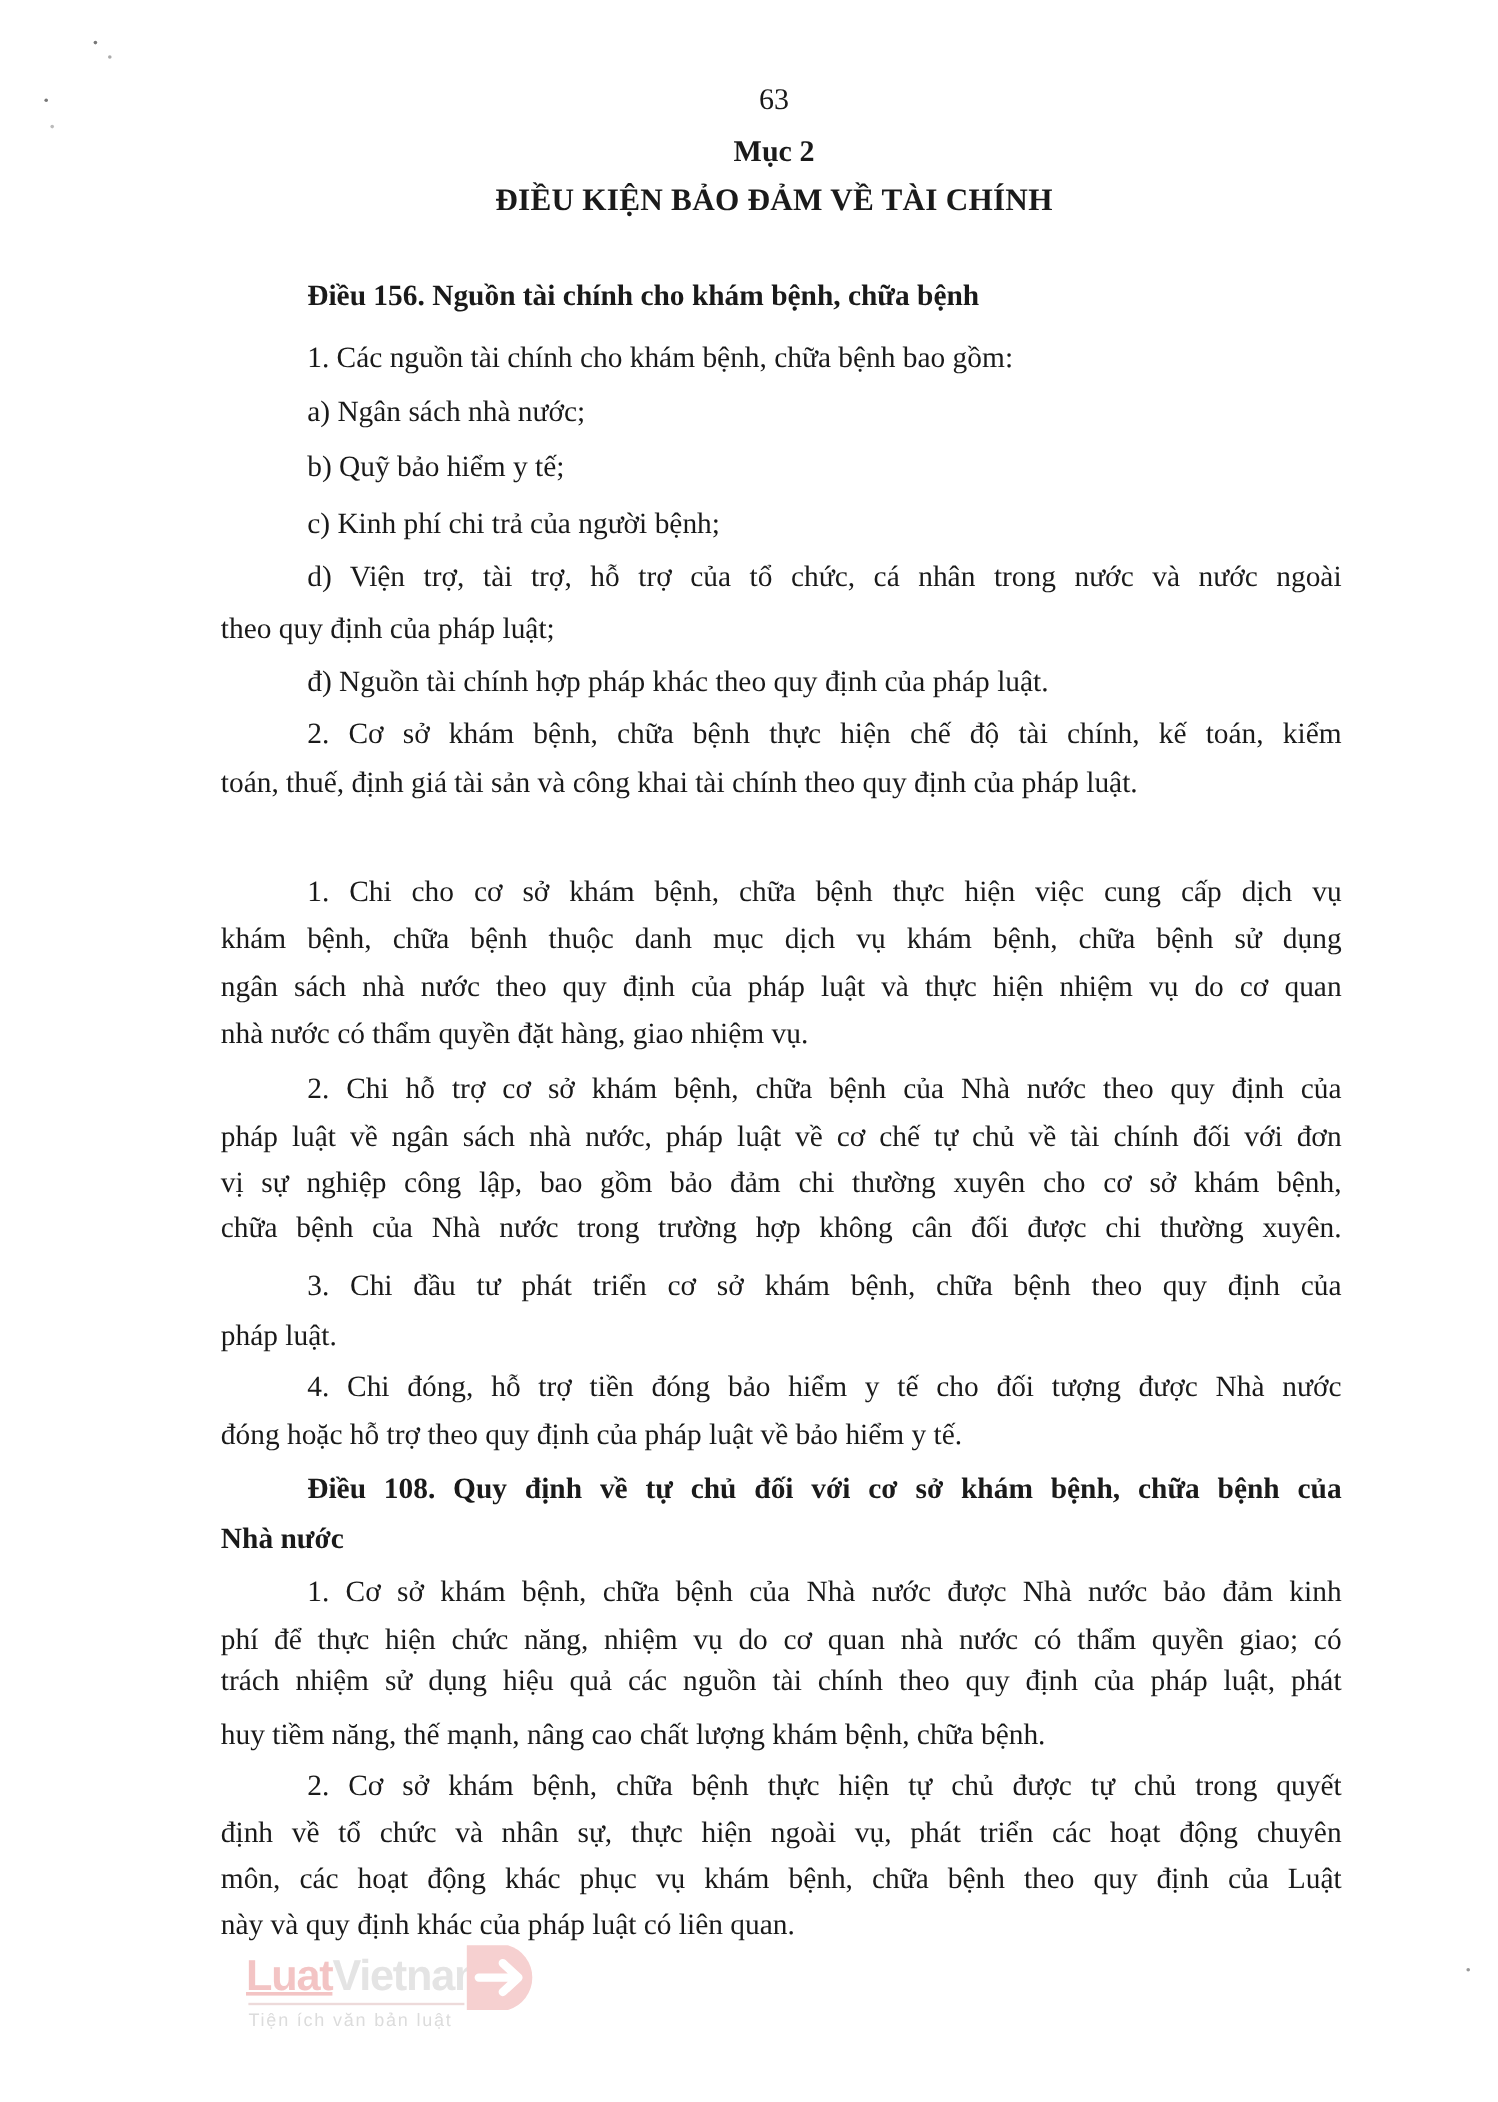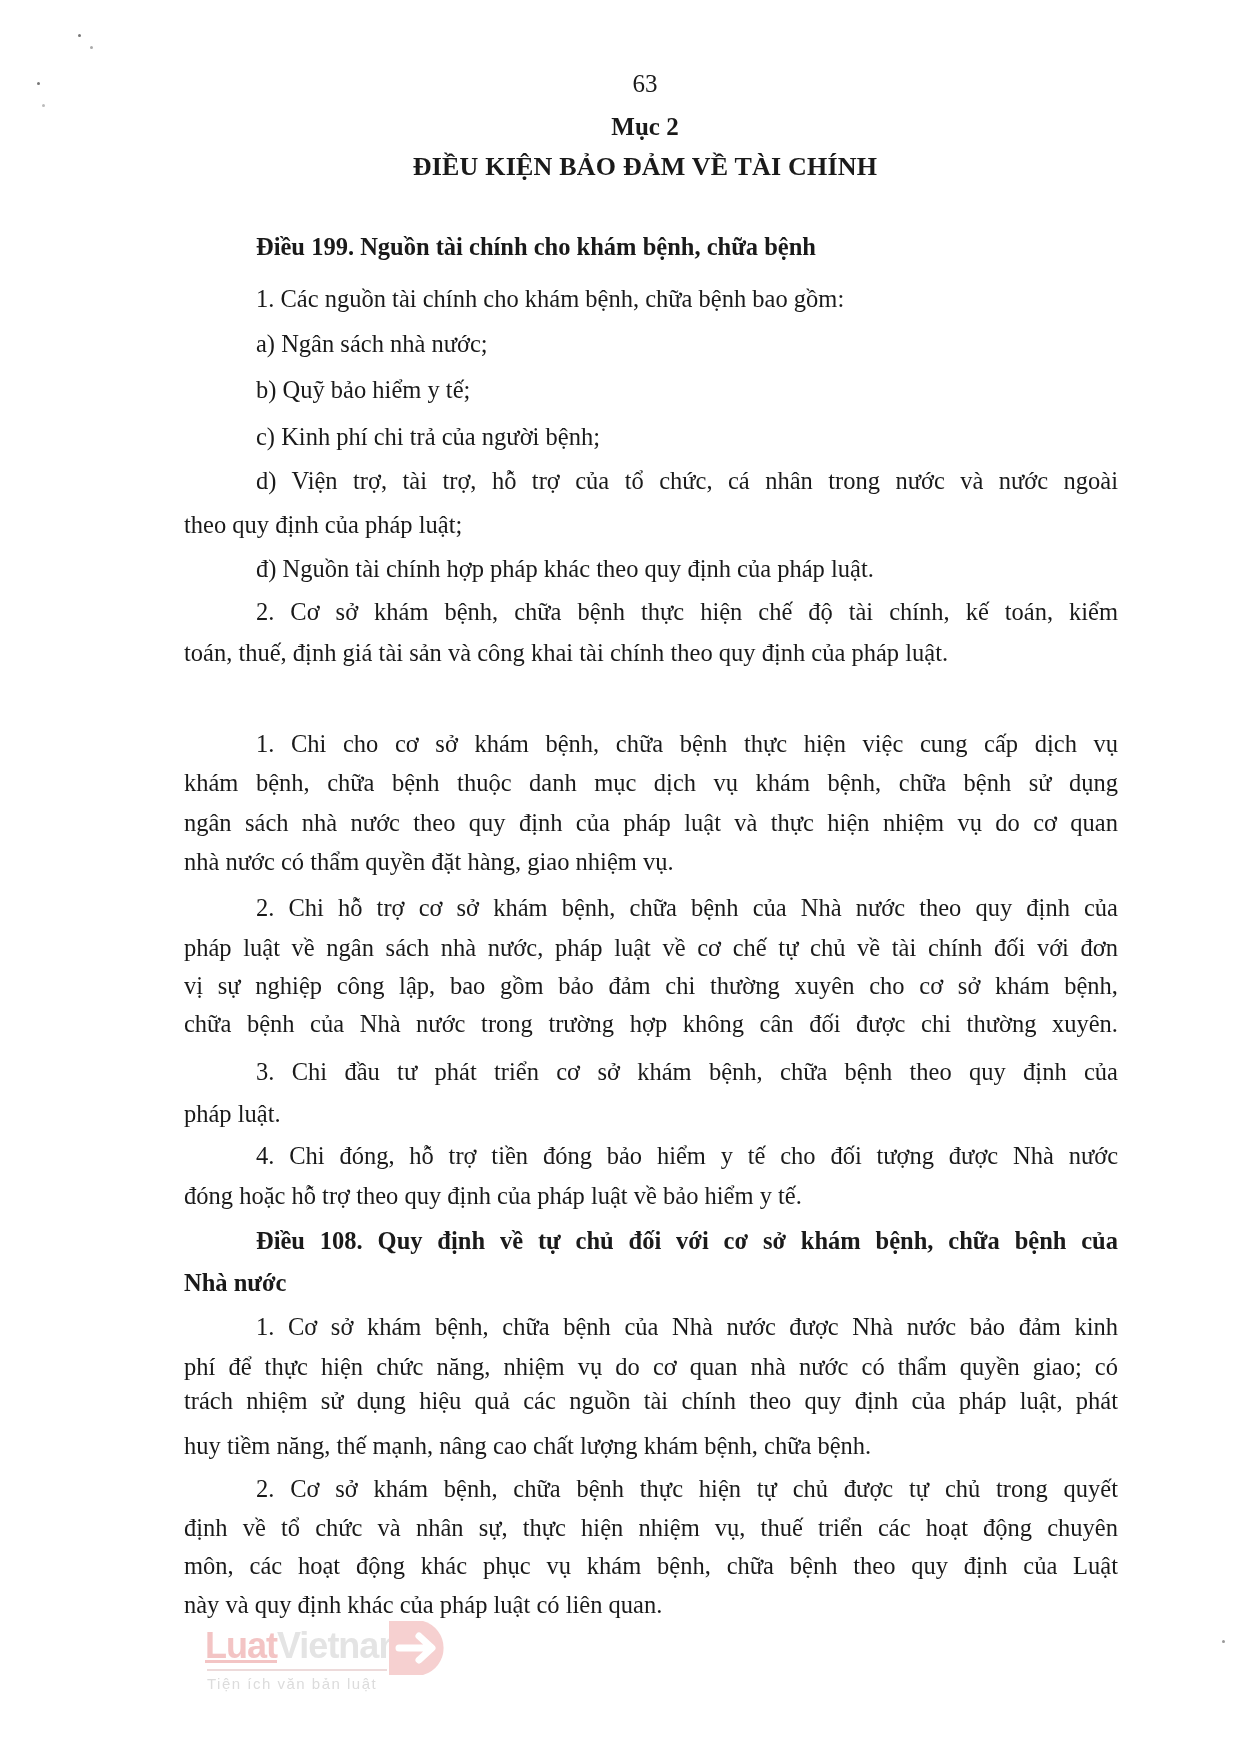--- a/index.html
+++ b/index.html
@@ -39,21 +39,21 @@
   <div class="speck" style="left:78px;top:34px;"></div>
   <div class="speck" style="left:90px;top:46px;background:#aaa;"></div>
   <div class="speck" style="left:37px;top:82px;"></div>
   <div class="speck" style="left:42px;top:104px;background:#bbb;"></div>
   <div class="speck" style="left:1222px;top:1640px;background:#999;"></div>
 
   <div class="center page-num">63</div>
   <div class="center section-label">Mục 2</div>
   <div class="center section-title">ĐIỀU KIỆN BẢO ĐẢM VỀ TÀI CHÍNH</div>
 
-  <div class="line indent bold" style="top:232px;">Điều 199. Nguồn tài chính cho khám bệnh, chữa bệnh</div>
+  <div class="line indent bold" style="top:232px;">Điều 156. Nguồn tài chính cho khám bệnh, chữa bệnh</div>
   <div class="line indent" style="top:284px;">1. Các nguồn tài chính cho khám bệnh, chữa bệnh bao gồm:</div>
   <div class="line indent" style="top:329px;">a) Ngân sách nhà nước;</div>
   <div class="line indent" style="top:375px;">b) Quỹ bảo hiểm y tế;</div>
   <div class="line indent" style="top:422px;">c) Kinh phí chi trả của người bệnh;</div>
   <div class="line indent just" style="top:466px;">d) Viện trợ, tài trợ, hỗ trợ của tổ chức, cá nhân trong nước và nước ngoài</div>
   <div class="line" style="top:510px;">theo quy định của pháp luật;</div>
   <div class="line indent" style="top:554px;">đ) Nguồn tài chính hợp pháp khác theo quy định của pháp luật.</div>
   <div class="line indent just" style="top:597px;">2. Cơ sở khám bệnh, chữa bệnh thực hiện chế độ tài chính, kế toán, kiểm</div>
   <div class="line" style="top:638px;">toán, thuế, định giá tài sản và công khai tài chính theo quy định của pháp luật.</div>
 
@@ -70,21 +70,21 @@
   <div class="line indent just" style="top:1141px;">4. Chi đóng, hỗ trợ tiền đóng bảo hiểm y tế cho đối tượng được Nhà nước</div>
   <div class="line" style="top:1181px;">đóng hoặc hỗ trợ theo quy định của pháp luật về bảo hiểm y tế.</div>
 
   <div class="line indent bold just" style="top:1226px;">Điều 108. Quy định về tự chủ đối với cơ sở khám bệnh, chữa bệnh của</div>
   <div class="line bold" style="top:1268px;">Nhà nước</div>
   <div class="line indent just" style="top:1312px;">1. Cơ sở khám bệnh, chữa bệnh của Nhà nước được Nhà nước bảo đảm kinh</div>
   <div class="line just" style="top:1352px;">phí để thực hiện chức năng, nhiệm vụ do cơ quan nhà nước có thẩm quyền giao; có</div>
   <div class="line just" style="top:1386px;">trách nhiệm sử dụng hiệu quả các nguồn tài chính theo quy định của pháp luật, phát</div>
   <div class="line" style="top:1431px;">huy tiềm năng, thế mạnh, nâng cao chất lượng khám bệnh, chữa bệnh.</div>
   <div class="line indent just" style="top:1474px;">2. Cơ sở khám bệnh, chữa bệnh thực hiện tự chủ được tự chủ trong quyết</div>
-  <div class="line just" style="top:1513px;">định về tổ chức và nhân sự, thực hiện nhiệm vụ, thuế triển các hoạt động chuyên</div>
+  <div class="line just" style="top:1513px;">định về tổ chức và nhân sự, thực hiện ngoài vụ, phát triển các hoạt động chuyên</div>
   <div class="line just" style="top:1551px;">môn, các hoạt động khác phục vụ khám bệnh, chữa bệnh theo quy định của Luật</div>
   <div class="line" style="top:1590px;">này và quy định khác của pháp luật có liên quan.</div>
 
   <div class="watermark">
     <div class="wm-brand">
       <span class="wm-luat">Luat</span><span class="wm-viet">Vietnam</span>
     </div>
     <div class="wm-rule"></div>
     <div class="wm-tag">Tiện ích văn bản luật</div>
     <svg class="wm-arrow" viewBox="0 0 70 62">

